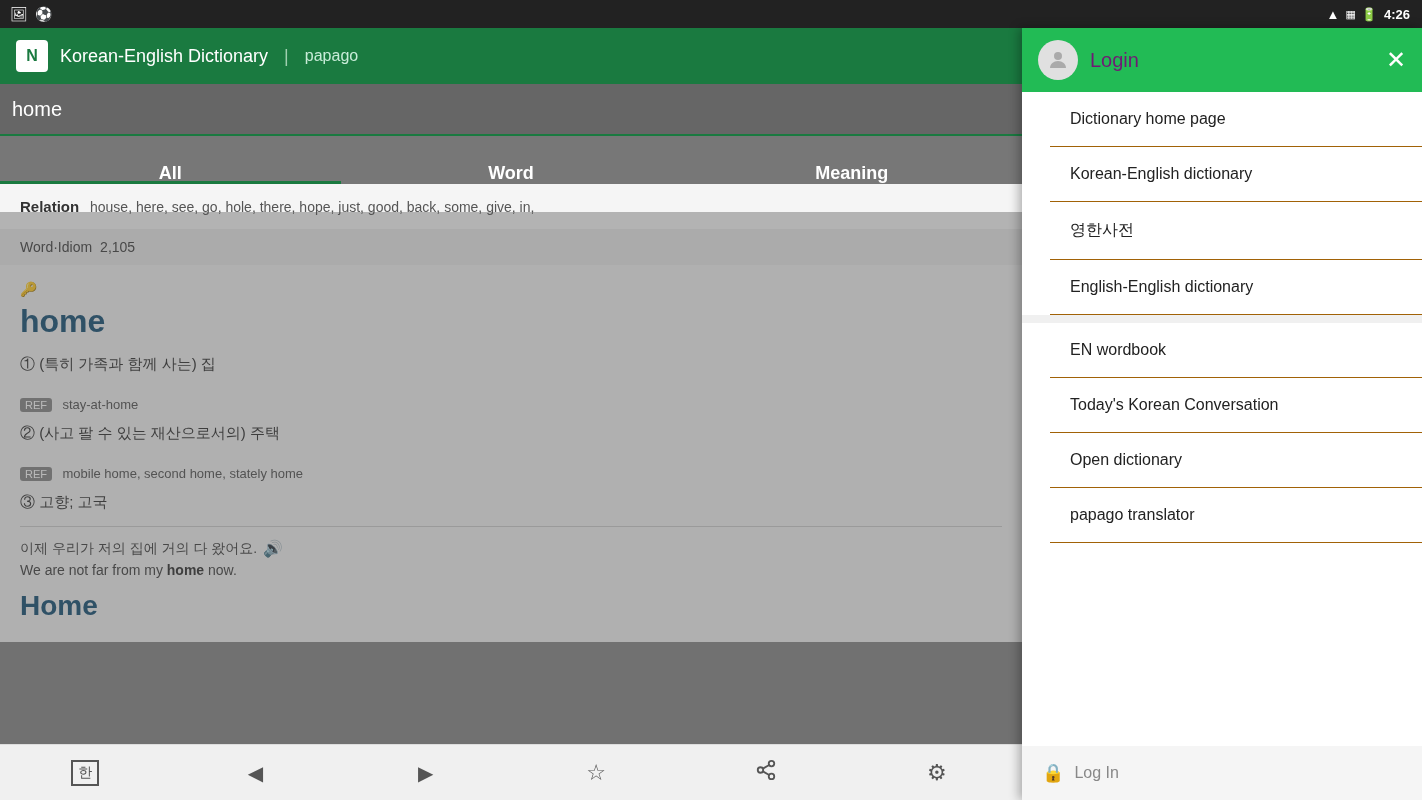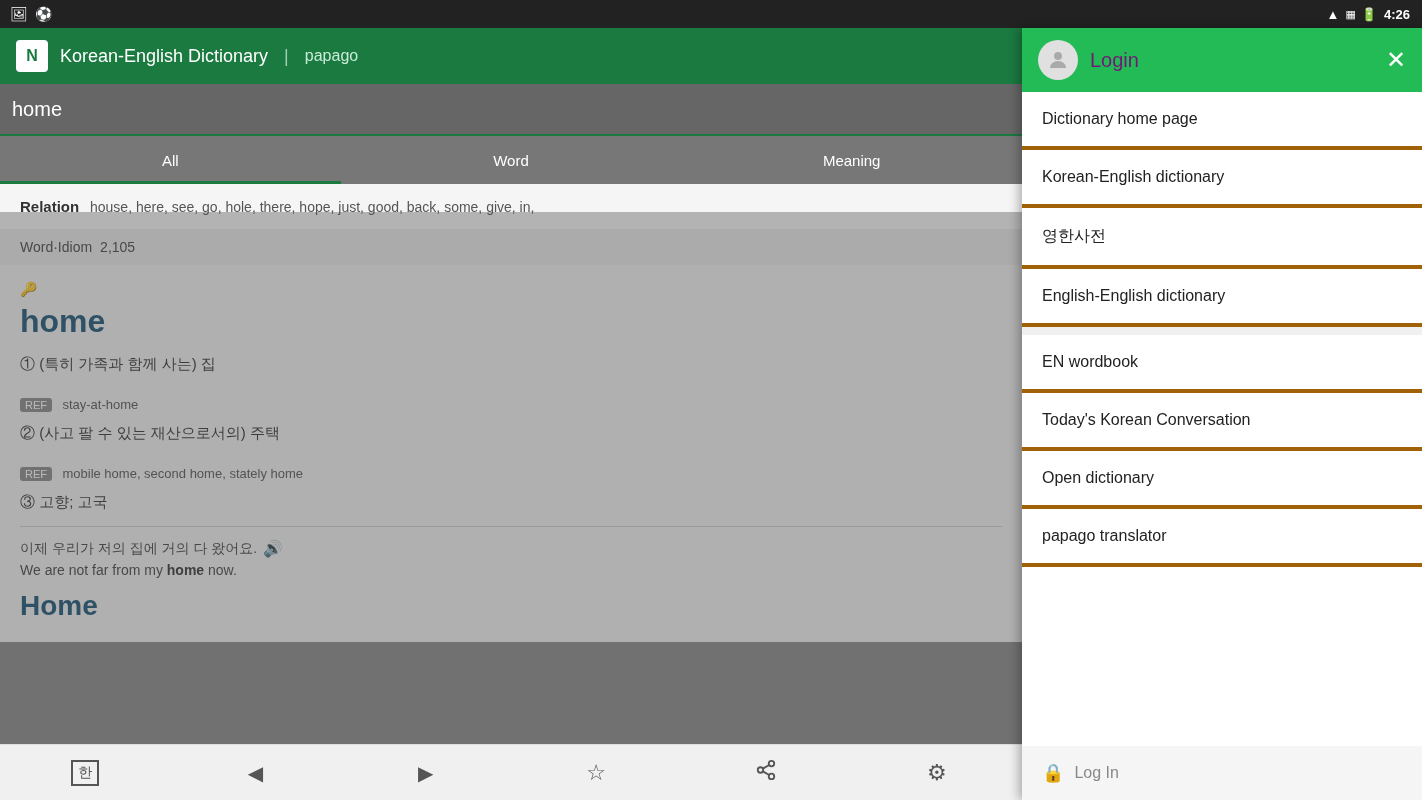--- a/index.html
+++ b/index.html
@@ -98,26 +98,27 @@
       width: 1022px;
       height: 48px;
       background: #777;
       display: flex;
       align-items: center;
     }
     .tab-item {
       flex: 1;
       height: 100%;
       display: flex;
-      align-items: center;
+      align-items: flex-end;
       justify-content: center;
       color: #fff;
-      font-size: 15px;
+      font-size: 18px;
       cursor: pointer;
       position: relative;
+      font-weight: bold;
     }
     .tab-item.active {
       color: #fff;
     }
     .tab-item.active::after {
       content: '';
       position: absolute;
       bottom: 0;
       left: 0;
       right: 0;
@@ -314,21 +315,22 @@
 
     .panel-menu {
       flex: 1;
       overflow-y: auto;
     }
     .panel-menu-item {
       padding: 18px 20px;
       font-size: 16px;
       color: #222;
       cursor: pointer;
-      border-bottom: 4px solid #a16207;
+      border-bottom: 1px solid #a16207;
+      margin-left: 28px;
     }
     .panel-menu-divider {
       height: 8px;
       background: #f0f0f0;
     }
 
     .panel-login {
       padding: 16px 20px;
       background: #f5f5f5;
       display: flex;

